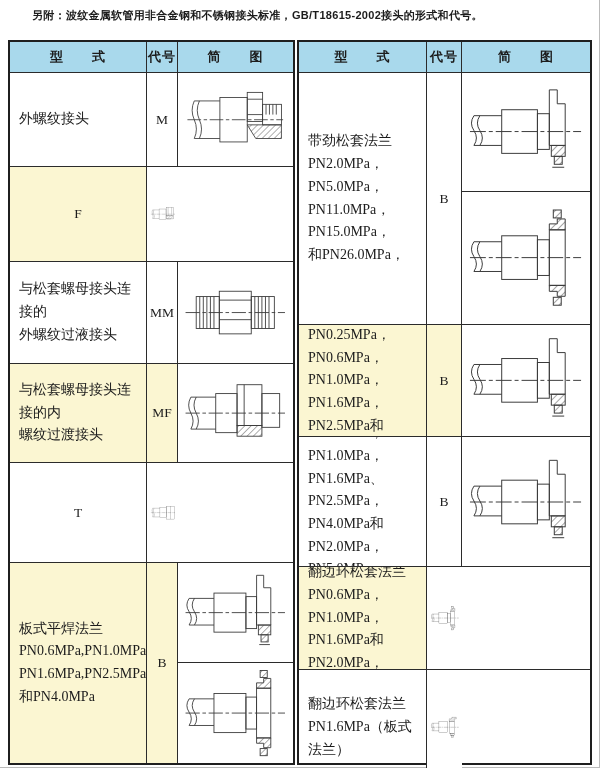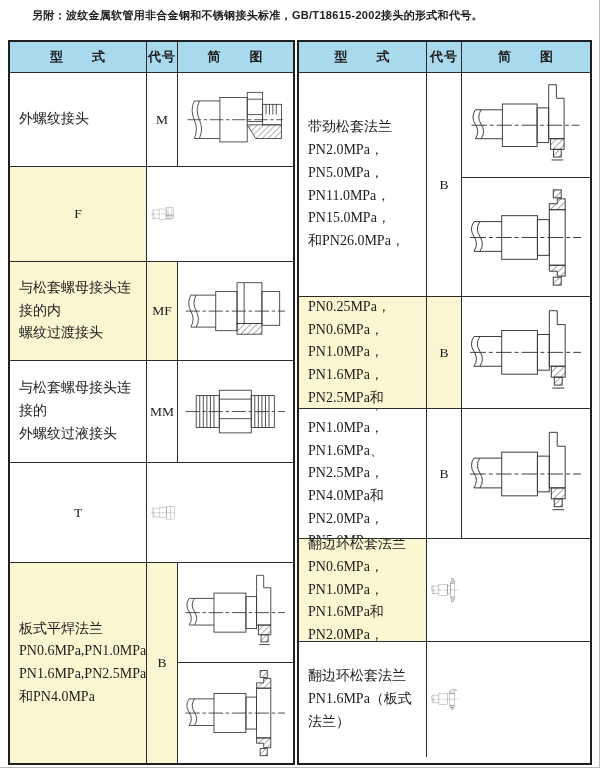--- a/index.html
+++ b/index.html
@@ -93,46 +93,20 @@
               <rect x="76" y="18" width="32" height="40" fill="none" stroke="#3b3b3b" stroke-width="1"></rect>
               <line x1="84" y1="18" x2="84" y2="58" stroke="#3b3b3b" stroke-width="1"></line>
               <line x1="100" y1="18" x2="100" y2="58" stroke="#3b3b3b" stroke-width="1"></line>
               <rect x="78" y="58" width="30" height="14" fill="url(#hp)" stroke="#3b3b3b" stroke-width="1"></rect>
               <line x1="78" y1="72" x2="96" y2="72" stroke="#3b3b3b" stroke-width="1"></line>
               <line x1="4" y1="50" x2="116" y2="50" stroke="#3b3b3b" stroke-width="1" stroke-dasharray="16 3 4 3"></line>
             </svg>
           </div>
       </div>
     </div>
-    <div class="row" style="height:99px">
-      <div class="cell type bg-yellow">与松套螺母接头连接的内
-螺纹过渡接头</div>
-      <div class="cell code bg-yellow">MF</div>
-      <div class="cell diagcol">
-        <div class="dg">
-            <svg viewBox="0 0 120 100" preserveAspectRatio="xMidYMid meet" xmlns="http://www.w3.org/2000/svg">
-              <defs>
-                <pattern id="hp" width="5" height="5" patternUnits="userSpaceOnUse" patternTransform="rotate(45)">
-                  <line x1="0" y1="0" x2="0" y2="5" stroke="#666" stroke-width="1.2"></line>
-                </pattern>
-              </defs>
-              <line x1="10" y1="32" x2="38" y2="32" stroke="#3b3b3b" stroke-width="1"></line>
-              <line x1="10" y1="68" x2="38" y2="68" stroke="#3b3b3b" stroke-width="1"></line>
-              <path d="M 10 32 q -5 9 0 18 q 5 9 0 18" fill="none" stroke="#3b3b3b" stroke-width="1"></path>
-              <path d="M 16 32 q -5 9 0 18 q 5 9 0 18" fill="none" stroke="#3b3b3b" stroke-width="1"></path>
-              <rect x="38" y="28" width="24" height="44" fill="none" stroke="#3b3b3b" stroke-width="1"></rect>
-              <rect x="62" y="18" width="28" height="46" fill="none" stroke="#3b3b3b" stroke-width="1"></rect>
-              <line x1="70" y1="18" x2="70" y2="64" stroke="#3b3b3b" stroke-width="1"></line>
-              <rect x="90" y="28" width="20" height="38" fill="none" stroke="#3b3b3b" stroke-width="1"></rect>
-              <rect x="62" y="64" width="28" height="12" fill="url(#hp)" stroke="#3b3b3b" stroke-width="1"></rect>
-              <line x1="4" y1="50" x2="116" y2="50" stroke="#3b3b3b" stroke-width="1" stroke-dasharray="16 3 4 3"></line>
-            </svg>
-          </div>
-      </div>
-    </div>
     <div class="row" style="height:102px">
       <div class="cell type">与松套螺母接头连接的
 外螺纹过液接头</div>
       <div class="cell code">MM</div>
       <div class="cell diagcol">
         <div class="dg">
             <svg viewBox="0 0 120 100" preserveAspectRatio="xMidYMid meet" xmlns="http://www.w3.org/2000/svg">
               <defs>
                 <pattern id="hp" width="5" height="5" patternUnits="userSpaceOnUse" patternTransform="rotate(45)">
                   <line x1="0" y1="0" x2="0" y2="5" stroke="#666" stroke-width="1.2"></line>
@@ -151,20 +125,46 @@
               <line x1="82" y1="32" x2="82" y2="68" stroke="#3b3b3b" stroke-width="1"></line>
               <line x1="86" y1="32" x2="86" y2="68" stroke="#3b3b3b" stroke-width="1"></line>
               <line x1="90" y1="32" x2="90" y2="68" stroke="#3b3b3b" stroke-width="1"></line>
               <line x1="94" y1="32" x2="94" y2="68" stroke="#3b3b3b" stroke-width="1"></line>
               <line x1="98" y1="32" x2="98" y2="68" stroke="#3b3b3b" stroke-width="1"></line>
               <line x1="4" y1="50" x2="116" y2="50" stroke="#3b3b3b" stroke-width="1" stroke-dasharray="16 3 4 3"></line>
             </svg>
           </div>
       </div>
     </div>
+    <div class="row" style="height:99px">
+      <div class="cell type bg-yellow">与松套螺母接头连接的内
+螺纹过渡接头</div>
+      <div class="cell code bg-yellow">MF</div>
+      <div class="cell diagcol">
+        <div class="dg">
+            <svg viewBox="0 0 120 100" preserveAspectRatio="xMidYMid meet" xmlns="http://www.w3.org/2000/svg">
+              <defs>
+                <pattern id="hp" width="5" height="5" patternUnits="userSpaceOnUse" patternTransform="rotate(45)">
+                  <line x1="0" y1="0" x2="0" y2="5" stroke="#666" stroke-width="1.2"></line>
+                </pattern>
+              </defs>
+              <line x1="10" y1="32" x2="38" y2="32" stroke="#3b3b3b" stroke-width="1"></line>
+              <line x1="10" y1="68" x2="38" y2="68" stroke="#3b3b3b" stroke-width="1"></line>
+              <path d="M 10 32 q -5 9 0 18 q 5 9 0 18" fill="none" stroke="#3b3b3b" stroke-width="1"></path>
+              <path d="M 16 32 q -5 9 0 18 q 5 9 0 18" fill="none" stroke="#3b3b3b" stroke-width="1"></path>
+              <rect x="38" y="28" width="24" height="44" fill="none" stroke="#3b3b3b" stroke-width="1"></rect>
+              <rect x="62" y="18" width="28" height="46" fill="none" stroke="#3b3b3b" stroke-width="1"></rect>
+              <line x1="70" y1="18" x2="70" y2="64" stroke="#3b3b3b" stroke-width="1"></line>
+              <rect x="90" y="28" width="20" height="38" fill="none" stroke="#3b3b3b" stroke-width="1"></rect>
+              <rect x="62" y="64" width="28" height="12" fill="url(#hp)" stroke="#3b3b3b" stroke-width="1"></rect>
+              <line x1="4" y1="50" x2="116" y2="50" stroke="#3b3b3b" stroke-width="1" stroke-dasharray="16 3 4 3"></line>
+            </svg>
+          </div>
+      </div>
+    </div>
     <div class="row" style="height:100px">
       <div class="cell code">T</div>
       <div class="cell diagcol">
         <div class="dg">
             <svg viewBox="0 0 120 100" preserveAspectRatio="xMidYMid meet" xmlns="http://www.w3.org/2000/svg">
               <defs>
                 <pattern id="hp" width="5" height="5" patternUnits="userSpaceOnUse" patternTransform="rotate(45)">
                   <line x1="0" y1="0" x2="0" y2="5" stroke="#666" stroke-width="1.2"></line>
                 </pattern>
               </defs>
@@ -231,21 +231,21 @@
       </div>
     </div>
   </div>
 
   <div class="tbl tbl-right">
     <div class="row hdr">
       <div class="cell hcell">型　　式</div>
       <div class="cell hcell">代号</div>
       <div class="cell hcell">简　　图</div>
     </div>
-    <div class="row" style="height:224px">
+    <div class="row" style="height:252px">
       <div class="cell type">带劲松套法兰
 PN2.0MPa，PN5.0MPa，
 PN11.0MPa，PN15.0MPa，
 和PN26.0MPa，</div>
       <div class="cell code">B</div>
       <div class="cell diagcol">
         <div class="dg" style="flex:108">
             <svg viewBox="0 0 120 100" preserveAspectRatio="xMidYMid meet" xmlns="http://www.w3.org/2000/svg">
               <defs>
                 <pattern id="hp" width="5" height="5" patternUnits="userSpaceOnUse" patternTransform="rotate(45)">

